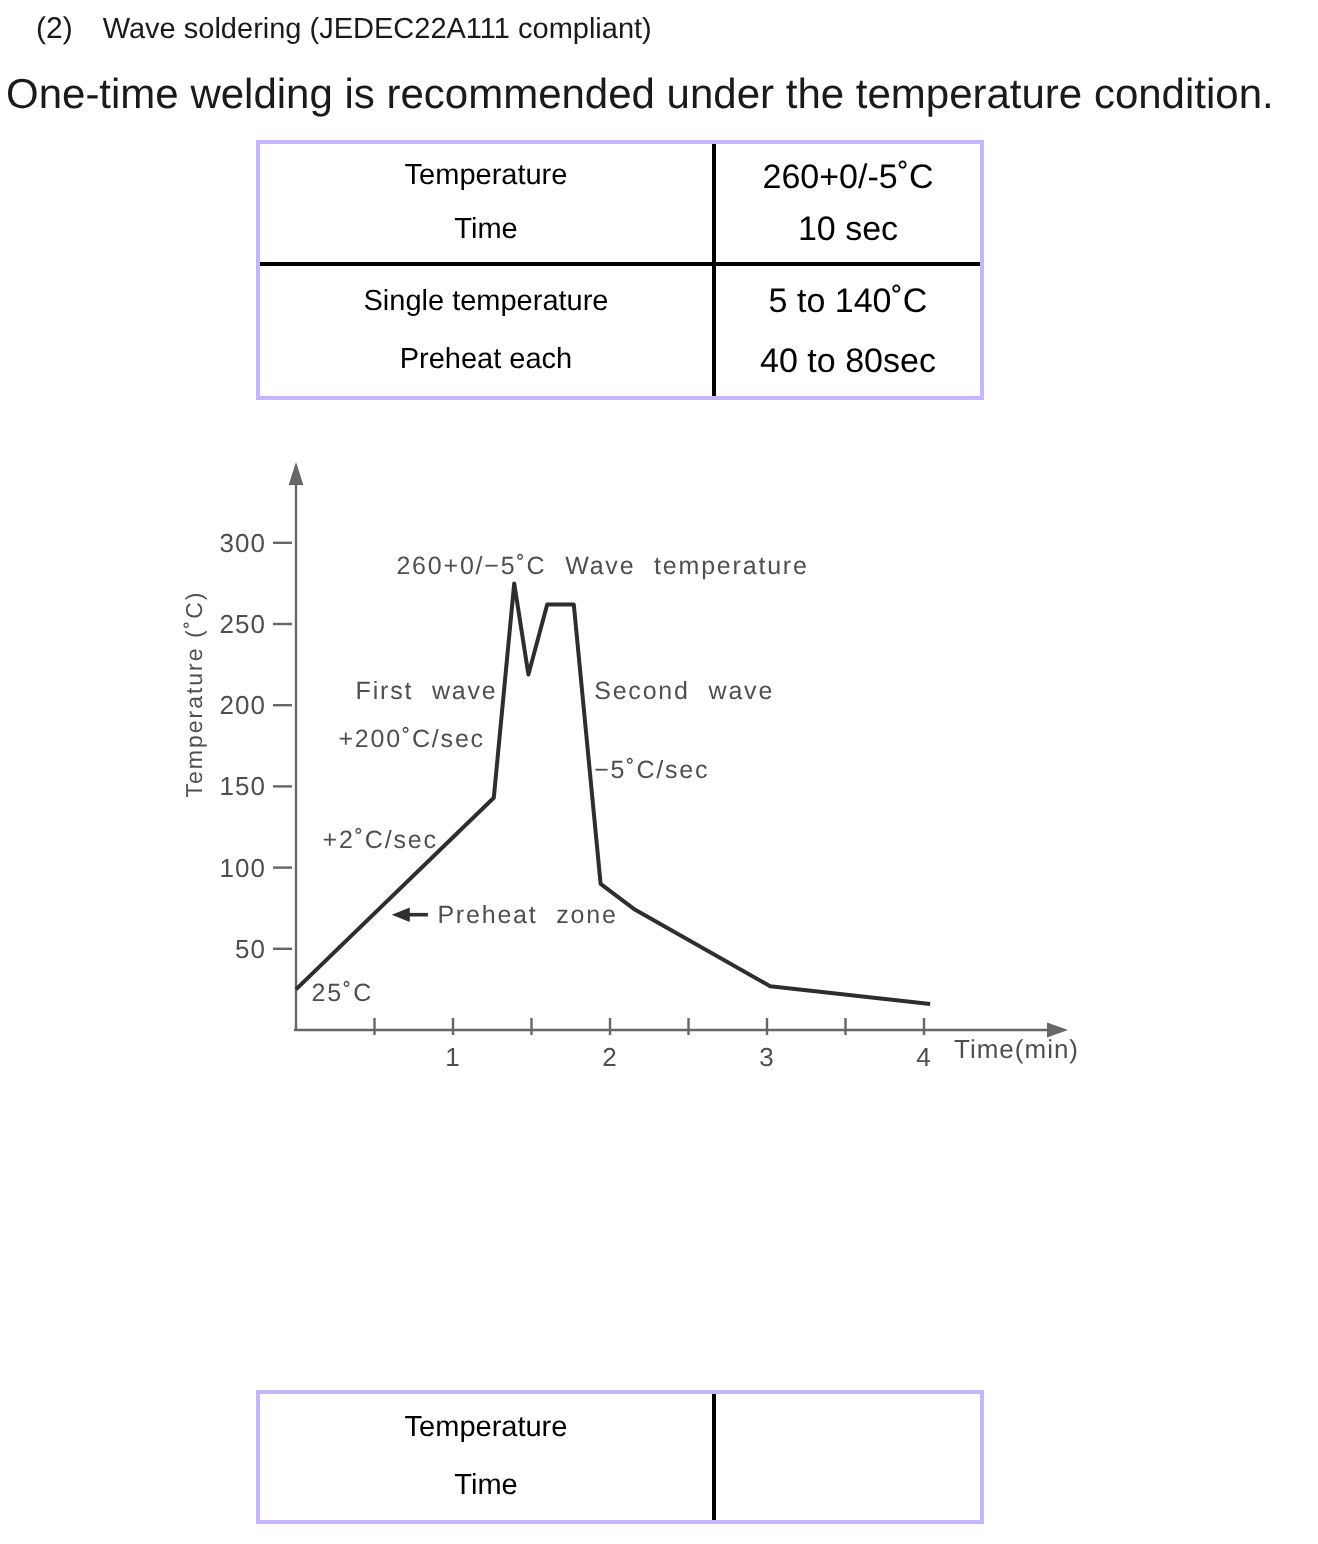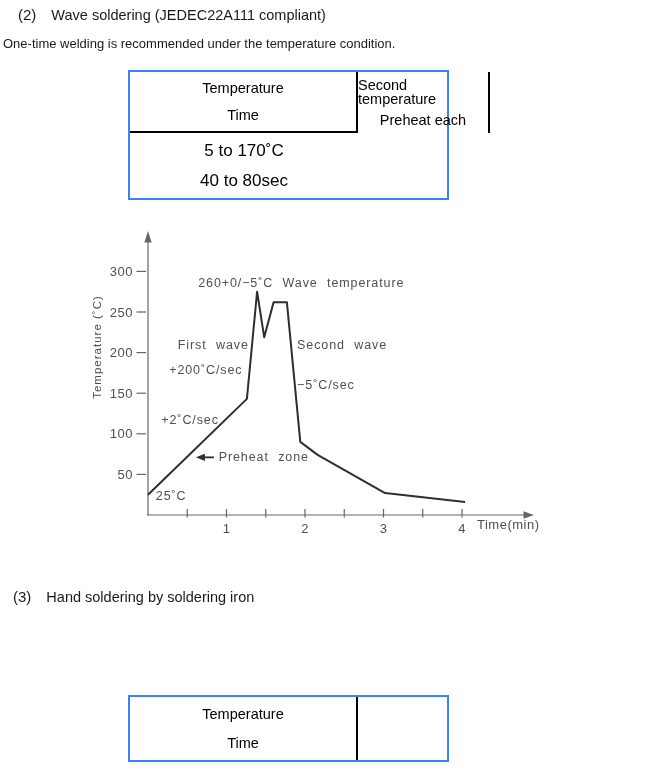--- a/index.html
+++ b/index.html
@@ -4,27 +4,27 @@
 <style>
   html,body{margin:0;padding:0;background:#fff;}
   .page{position:relative;width:659px;height:772px;background:#ffffff;overflow:hidden;
         font-family:"Liberation Sans",sans-serif;color:#1c1c1c;}
 
   
   .h-line{position:absolute;font-size:15px;color:#1a1a1a;white-space:nowrap;}
   .h-line .h-title{font-size:14.5px;margin-left:15px;}
   #h2{left:18px;top:6px;}
   #h3{left:13px;top:588px;}
-  p.intro{position:absolute;margin:0;font-size:13px;color:#1a1a1a;white-space:nowrap;}
+  p.intro{position:absolute;margin:0;font-size:21px;color:#1a1a1a;white-space:nowrap;}
   #intro2{left:3px;top:36px;}
   #intro3{left:40px;top:622px;}
 
   
-  .spec-table{position:absolute;left:128px;width:321px;box-sizing:border-box;
-              border:2px solid #3b82f6;display:grid;grid-template-columns:228px 132px;background:#fff;}
+  .spec-table{position:absolute;left:128px;width:364px;box-sizing:border-box;
+              border:2px solid #c4b5fd;display:grid;grid-template-columns:228px 132px;background:#fff;}
   #table1{top:70px;height:130px;grid-template-rows:61px 1fr;}
   #table2{top:695px;height:67px;grid-template-rows:1fr;}
   .cell{display:flex;flex-direction:column;justify-content:space-around;align-items:center;
         padding:3px 0;box-sizing:border-box;}
   .cell.vdiv{border-right:2px solid #000;}
   .cell.hdiv{border-bottom:2px solid #000;}
   .cell .lab{font-size:14.5px;color:#000;line-height:1;}
   .cell .val{font-size:17px;color:#000;line-height:1;}
 
   
@@ -43,26 +43,30 @@
     <span>(2)</span><span class="h-title">Wave soldering (JEDEC22A111 compliant)</span>
   </div>
 
   <p class="intro" id="intro2">One-time welding is recommended under the temperature condition.</p>
 
   <div class="spec-table" id="table1">
     <div class="cell vdiv hdiv">
       <span class="lab">Temperature</span>
       <span class="lab">Time</span>
     </div>
+    <div class="cell hdiv">
+      <span class="val">260+0/-5˚C</span>
+      <span class="val">10 sec</span>
+    </div>
     <div class="cell vdiv">
-      <span class="lab">Second temperature</span>
+      <span class="lab">Single temperature</span>
       <span class="lab">Preheat each</span>
     </div>
     <div class="cell">
-      <span class="val">5 to 170˚C</span>
+      <span class="val">5 to 140˚C</span>
       <span class="val">40 to 80sec</span>
     </div>
   </div>
 
   <svg id="profile-chart" viewBox="80 230 470 315">
     <g id="chart-axes">
         <line stroke="#666666" stroke-width="1.2" fill="none" x1="148" y1="240" x2="148" y2="515"></line>
         <polygon points="148,231 144.3,242.5 151.7,242.5" fill="#666666"></polygon>
         <line stroke="#666666" stroke-width="1.2" fill="none" x1="147" y1="515" x2="524.5" y2="515"></line>
         <polygon points="534,515 523.5,511.3 523.5,518.7" fill="#666666"></polygon>
@@ -103,23 +107,20 @@
         <text x="297.1" y="349.4" fill="#4f4f4f" class="anno">Second wave</text>
         <text x="297.1" y="389.1" fill="#4f4f4f" class="anno">−5˚C/sec</text>
         <text x="161.3" y="424.1" fill="#4f4f4f" class="anno">+2˚C/sec</text>
         <text x="218.7" y="461.4" fill="#4f4f4f" class="anno">Preheat zone</text>
         <text x="155.8" y="500.4" fill="#4f4f4f" class="anno">25˚C</text>
         <line x1="213.94" y1="457.348" x2="202.885" y2="457.348" stroke="#2e2e2e" stroke-width="1.8"></line>
         <polygon points="195.885,457.348 204.885,453.748 204.885,460.94800000000004" fill="#2e2e2e"></polygon>
       </g>
   </svg>
 
-  <div class="h-line" id="h3">
-    <span>(3)</span><span class="h-title">Hand soldering by soldering iron</span>
-  </div>
 
 
   <div class="spec-table" id="table2">
     <div class="cell vdiv">
       <span class="lab">Temperature</span>
       <span class="lab">Time</span>
     </div>
   </div>
 
 </div>

